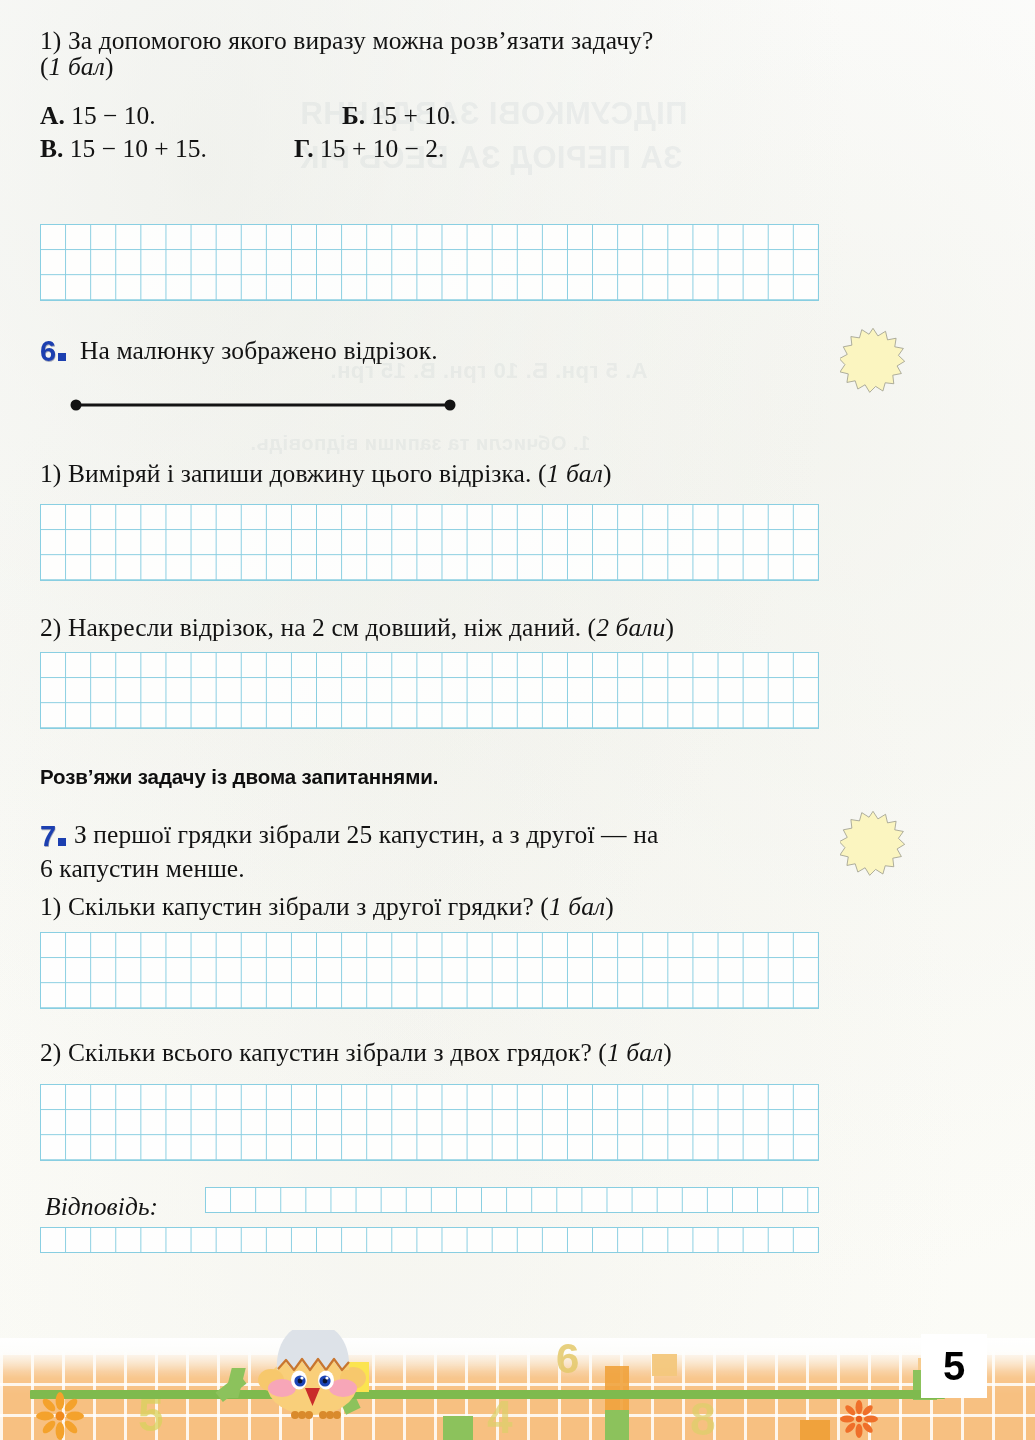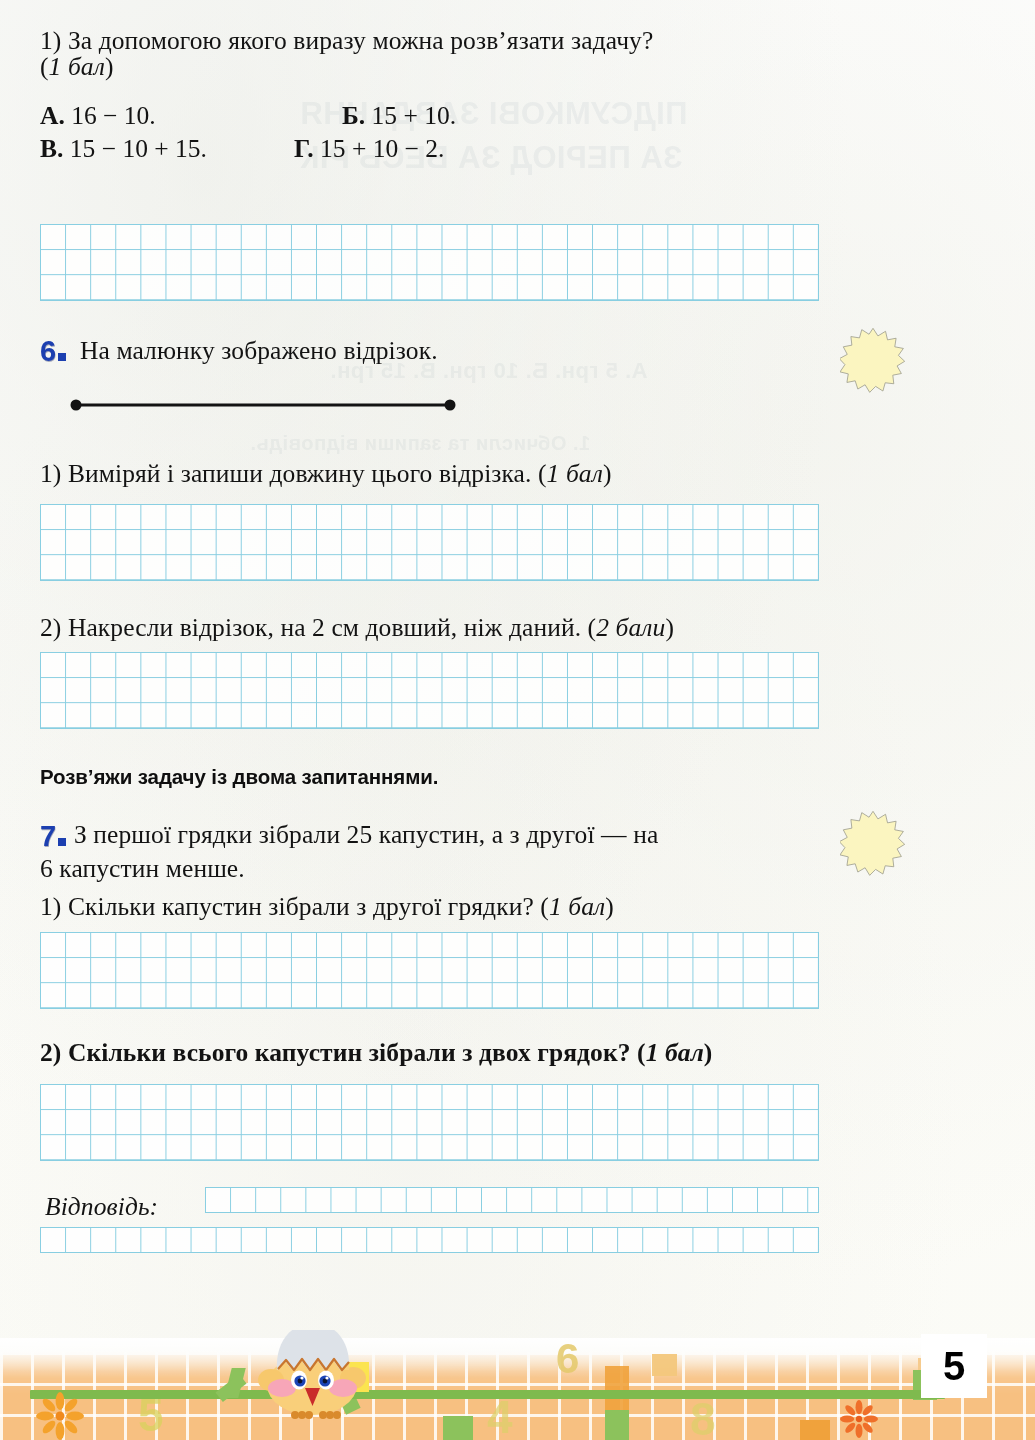--- a/index.html
+++ b/index.html
@@ -235,21 +235,21 @@
   <div class="content">
 
     <div class="txt" style="left:40px; top:24px;">1) За допомогою якого виразу можна розв’язати задачу?</div>
 
     <div class="txt" style="left:40px; top:50px;">
       <span>(</span><span class="pts">1 бал</span><span>)</span>
     </div>
 
     <div class="opt" style="left:40px; top:100px;">
       <b>А.</b>
-      <span>16 − 10.</span>
+      <span>15 − 10.</span>
     </div>
     <div class="opt" style="left:294px; top:100px;margin-left:48px;">
       <b>Б.</b>
       <span>15 + 10.</span>
     </div>
     <div class="opt" style="left:40px; top:133px;">
       <b>В.</b>
       <span>15 − 10 + 15.</span>
     </div>
     <div class="opt" style="left:294px; top:133px;">
@@ -302,21 +302,21 @@
         <polygon points="50,2 57.5,13.5 69,6.5 72,19.5 85,17 83,30 96,32.5 88.5,43 98,52 86.5,59 93,70.5 80,73 81.5,86 68.5,84.5 65,97 54,90 45,99 38,87.5 27,94 23,81.5 10.5,84 12.5,71 0,68 7.5,57 -1,48 11,41.5 5,30 18,27.5 16.5,14.5 29.5,16.5 33,4 44,11" fill="#fbf5c0" stroke="#9a9a8a" stroke-width="1.2" stroke-linejoin="round"></polygon>
       </svg>
     </div>
 
     <div class="txt" style="left:40px; top:890px;">
       <span>1) Скільки капустин зібрали з другої грядки? (</span><span class="pts">1 бал</span><span>)</span>
     </div>
 
     <div class="grid" style="left:40px; top:932px; width:779px; height:77px;"></div>
 
-    <div class="txt" style="left:40px; top:1036px;font-weight:bold;">
+    <div class="txt" style="left:40px; top:1036px;">
       <span>2) Скільки всього капустин зібрали з двох грядок? (</span><span class="pts">1 бал</span><span>)</span>
     </div>
 
     <div class="grid" style="left:40px; top:1084px; width:779px; height:77px;"></div>
 
     <div class="txt" style="left:45px; top:1190px; font-style:italic;">Відповідь:</div>
 
     <div class="grid" style="left:205px; top:1187px; width:614px; height:26px;"></div>
 
     <div class="grid" style="left:40px; top:1227px; width:779px; height:26px;"></div>

